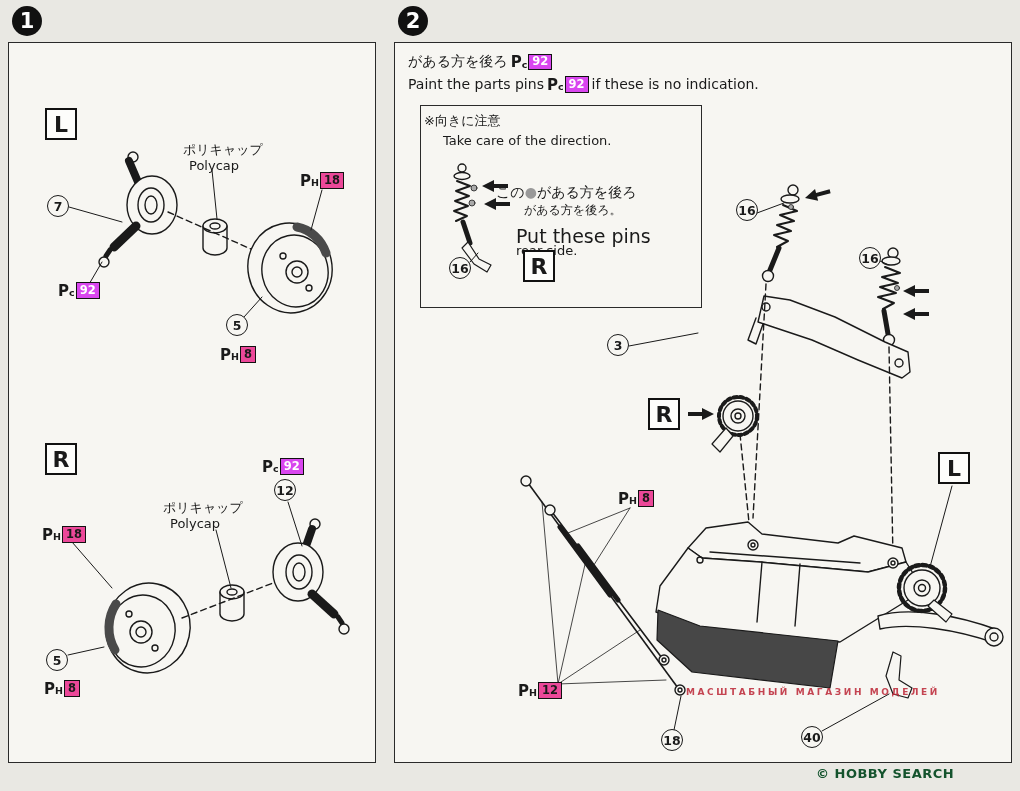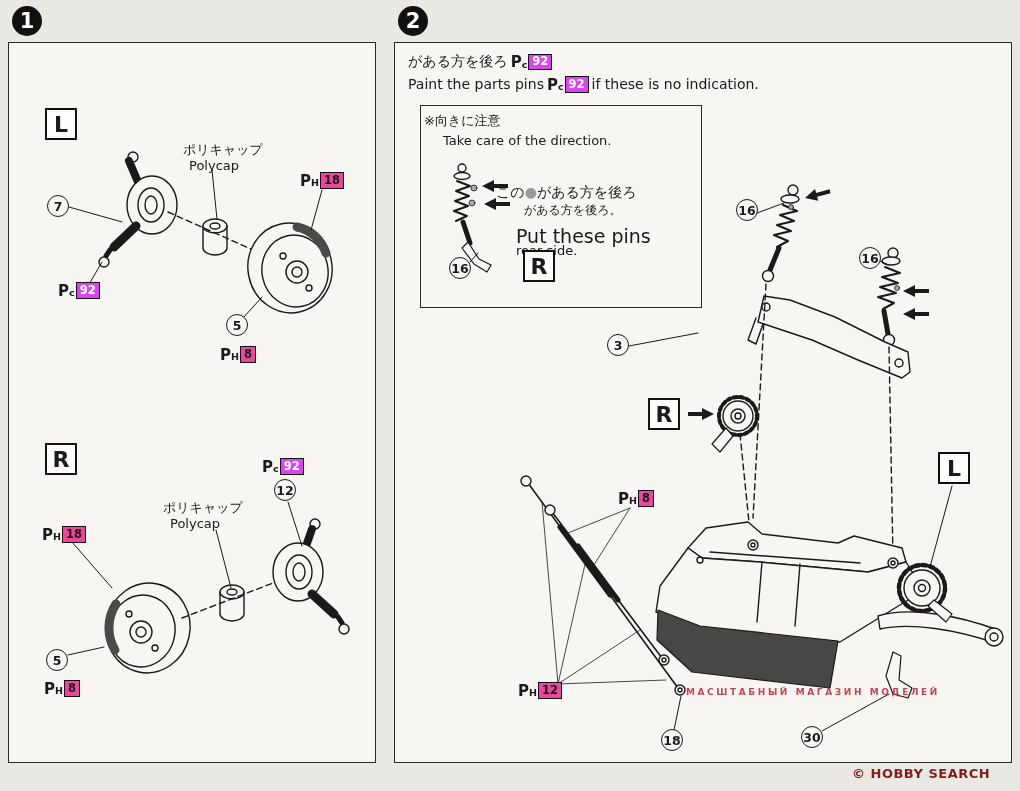--- a/index.html
+++ b/index.html
@@ -20,21 +20,21 @@
 .paint-code .sub{font-size:9.5px;line-height:1;margin:0 1px 1px 0}
 .paint-code .box{font-size:11.5px;line-height:1;padding:1.5px 3px;border:1.2px solid #111;background:#ec4899}
 .paint-code .box.dark{background:#d946ef;color:#fff;border-color:#111}
 .paint-code.inline{position:static;display:inline-flex;margin:0 3px;vertical-align:-2px}
 .gray-dot{color:#999}
 .watermark{position:absolute;left:686px;top:684px;color:#bc2636}
 .wm-row{display:flex;align-items:center}
 .wm-logo{width:26px;height:26px;border:5px solid #bc2636;border-radius:50%;margin-right:6px;opacity:.9}
 .wm-main{font-family:"DejaVu Serif",serif;font-weight:bold;font-size:37px;letter-spacing:1px;opacity:.88}
 .wm-sub{font-size:9px;font-weight:bold;letter-spacing:2.6px;margin-top:3px;text-align:center;opacity:.85}
-.copyright{position:absolute;left:852px;top:766px;font-size:13px;font-weight:bold;color:#7f1d1d;letter-spacing:.5px}
+.copyright{position:absolute;left:816px;top:766px;font-size:13px;font-weight:bold;color:#14532d;letter-spacing:.5px}
 .hdr{font-size:14px;display:flex;align-items:center}
 </style>
 </head>
 <body>
 
 <div class="page">
 
   <div class="panel panel-1"></div>
   <div class="panel panel-2"></div>
   <div class="note-box"></div>
@@ -308,21 +308,21 @@
     <span class="p">P</span>
       <span class="sub">H</span>
       <span class="box">8</span>
   </div>
   <div class="paint-code" style="left:518px;top:682px">
     <span class="p">P</span>
       <span class="sub">H</span>
       <span class="box">12</span>
   </div>
   <div class="circ" style="left:661px;top:729px">18</div>
-  <div class="circ" style="left:801px;top:726px">30</div>
+  <div class="circ" style="left:801px;top:726px">40</div>
 
   <div class="watermark">
     <div class="wm-sub">МАСШТАБНЫЙ МАГАЗИН МОДЕЛЕЙ</div>
   </div>
 
   <div class="copyright">© HOBBY SEARCH</div>
 
 </div>
 
 </body></html>

